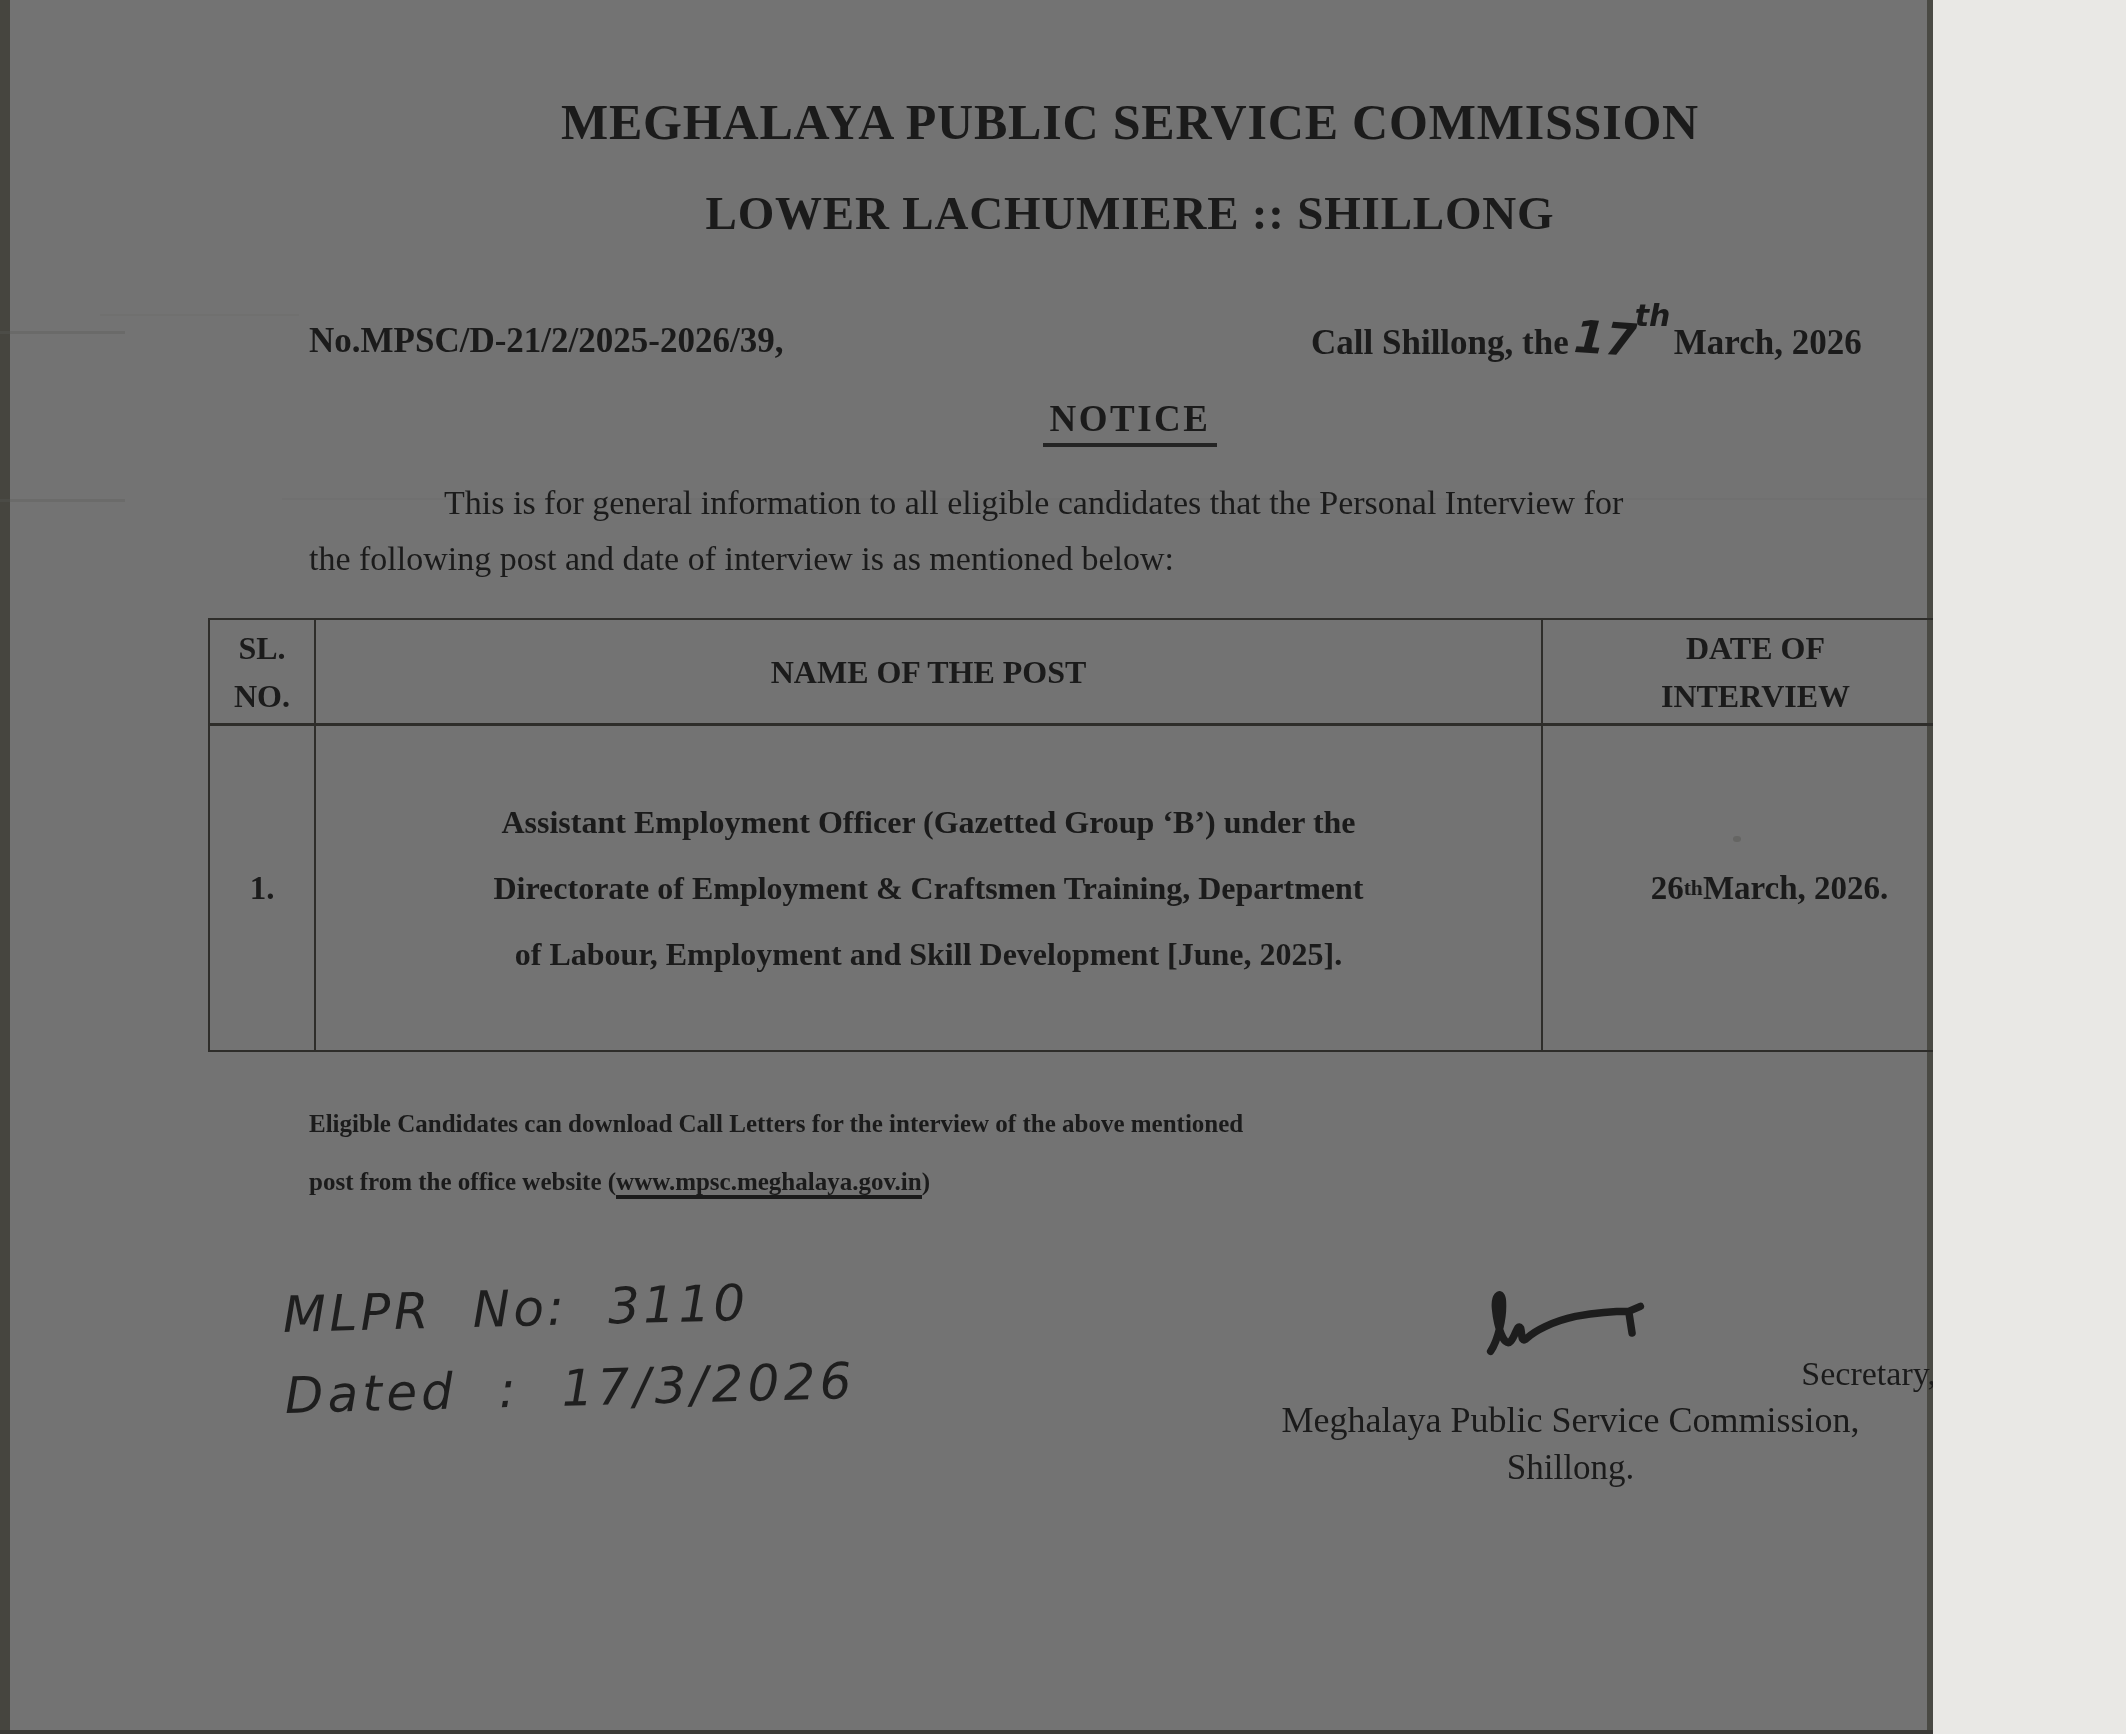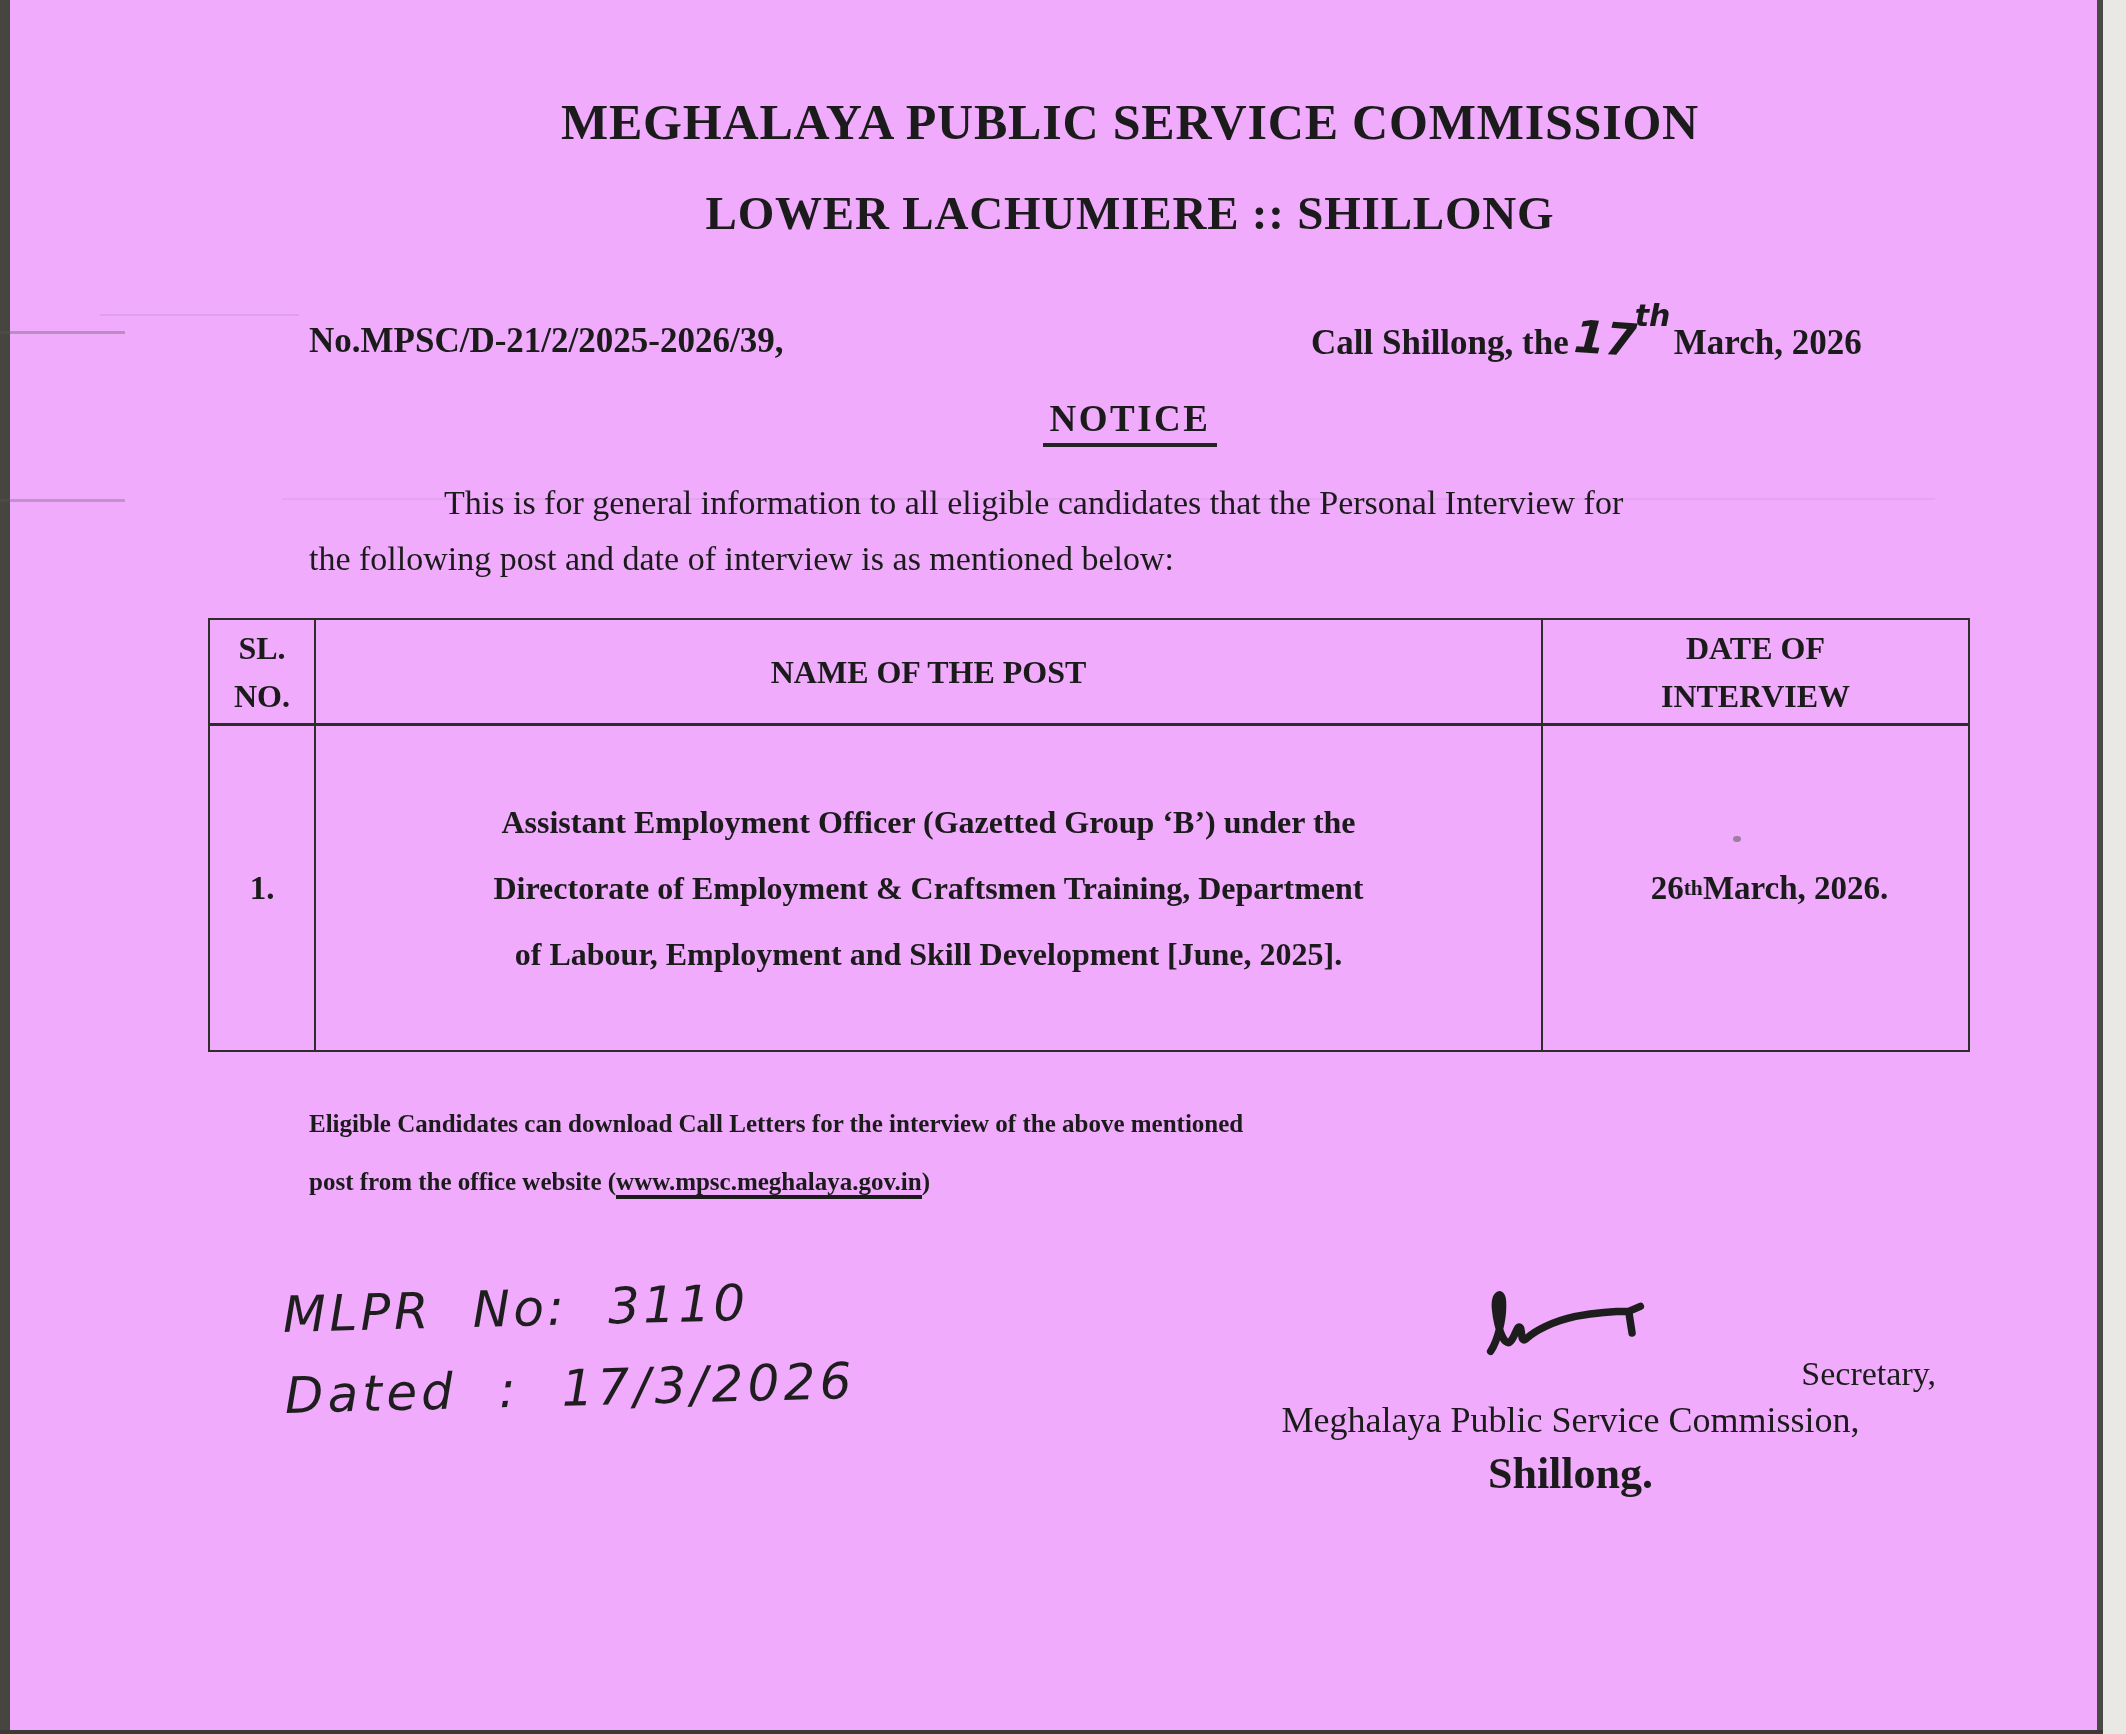--- a/index.html
+++ b/index.html
@@ -3,22 +3,22 @@
 <meta charset="utf-8">
 <style>
   html, body { margin: 0; padding: 0; }
   body {
     width: 2127px; height: 1735px;
     background: #e9e8e5;
     font-family: "Liberation Serif", serif;
   }
   .page {
     position: relative;
-    width: 2103px; height: 1735px;
-    background: #f0abfc;
+    width: 1933px; height: 1735px;
+    background: #737373;
     color: #1b1b1b;
     overflow: hidden;
   }
   
   .edge-left  { position:absolute; left:0; top:0; width:10px; height:100%; background:#46453f; }
   .edge-right { position:absolute; right:0; top:0; width:5.8px; height:100%; background:#4a4a44; }
   .edge-bottom{ position:absolute; left:0; bottom:0; width:100%; height:5px; background:#3b3a36; }
 
   
   .artifact { position:absolute; background:#5a5a55; pointer-events:none; }
@@ -97,21 +97,21 @@
   }
   .handwritten-block .hw2 { margin-top:23px; letter-spacing:4.2px; }
 
   .sig-block {
     position:absolute; left:1205px; top:1278px; width:731px;
     text-align:center;
   }
   .sig-mark { height:80px; }
   .sig-title { font-size:34px; margin-top:-3.3px;text-align:right; }
   .sig-org   { font-size:36px; margin-top:6.6px; }
-  .sig-place { font-size:44px; font-weight:700; margin-top:6.6px; }
+  .sig-place { font-size:35px; font-weight:400; margin-top:6.6px; }
 </style>
 </head>
 <body>
 
 <div class="page">
 
   <div class="edge-left"></div>
   <div class="edge-right"></div>
   <div class="edge-bottom"></div>
 

